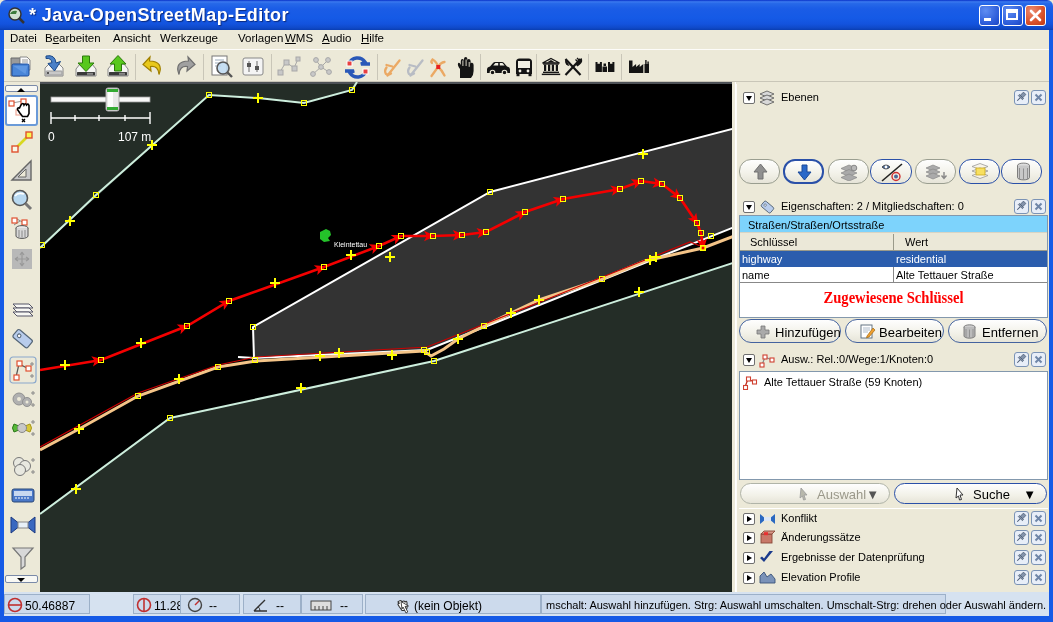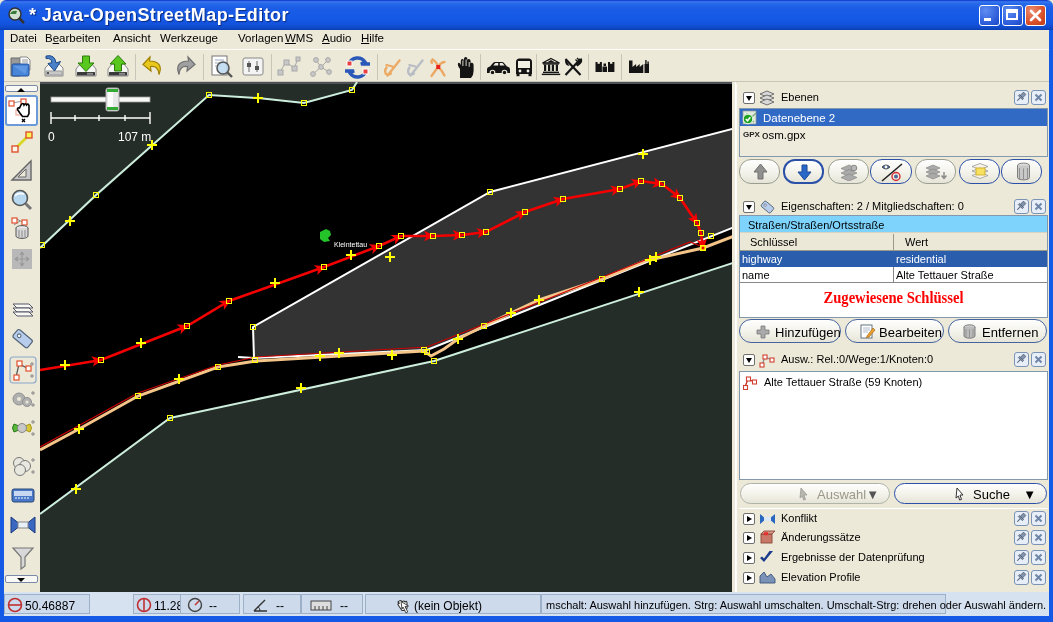--- a/index.html
+++ b/index.html
@@ -508,32 +508,20 @@
             <g transform="rotate(45 6.5 5.5)">
               <rect x="4.8" y="1" width="3.4" height="4.5" fill="#8494ac" stroke="#4a5a72" stroke-width="0.7"></rect>
               <rect x="3.6" y="5.5" width="5.8" height="1.6" fill="#8494ac" stroke="#4a5a72" stroke-width="0.7"></rect>
               <line x1="6.5" y1="7.2" x2="6.5" y2="11.5" stroke="#4a5a72" stroke-width="1"></line>
             </g>
           </svg></span>
       <span class="xbtn"><svg width="13" height="13" viewBox="0 0 13 13">
             <path d="M3.5 3.5 L9.5 9.5 M9.5 3.5 L3.5 9.5" stroke="#6f86a8" stroke-width="2"></path>
           </svg></span>
     </div>
-    <div class="pbody" style="top:24px; height:49px; background:#eeebdc;">
-      <div style="position:absolute;left:0;top:0;width:307px;height:17px;background:#316ac5;"></div>
-      <svg style="position:absolute;left:2px;top:1px;" width="15" height="15" viewBox="0 0 15 15">
-          <rect x="1" y="1" width="13" height="13" fill="#dfeadb" stroke="#999" stroke-width="0.7"></rect>
-          <path d="M1 9 L5 4 L9 8 L14 3 M3 13 L8 9 L12 12" stroke="#7aa87a" stroke-width="1.2" fill="none"></path>
-          <circle cx="6" cy="9" r="4.8" fill="#21a121" stroke="#fff" stroke-width="0.9"></circle>
-          <path d="M3.8 9 l1.7 1.8 2.8-3.6" stroke="#fff" stroke-width="1.5" fill="none"></path>
-        </svg>
-      <span style="position:absolute;left:23px;top:3px;font-size:11.5px;color:#fff;">Datenebene 2</span>
-      <span style="position:absolute;left:3px;top:21px;font-size:8px;font-weight:bold;color:#222;">GPX</span>
-      <span style="position:absolute;left:22px;top:20px;font-size:11.5px;color:#000;">osm.gpx</span>
-    </div>
     <div id="lbuttons" style="position:absolute;left:2px;top:75px;width:309px;height:27px;">
       <div class="xpbtn" style="left:0px;top:0;width:41px;height:25px;border-color:#9a9e90;">
           <svg style="position:absolute;left:12px;top:3px;" width="17" height="18" viewBox="0 0 17 18">
             <path d="M8.5 1 L15 9 L11 9 L11 16 L6 16 L6 9 L2 9 z" fill="#909090" stroke="#707070"></path>
           </svg>
         </div>
       <div class="xpbtn" style="left:44px;top:0;width:41px;height:25px;border:2px solid #2a50a8;">
           <svg style="position:absolute;left:11px;top:2px;" width="17" height="18" viewBox="0 0 17 18">
             <path d="M8.5 17 L2 9 L6 9 L6 2 L11 2 L11 9 L15 9 z" fill="#2a68c8" stroke="#1a4898"></path>
           </svg>

